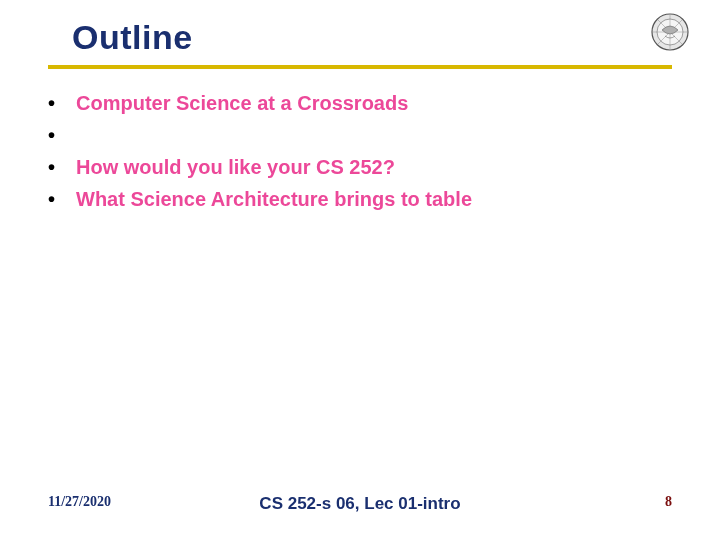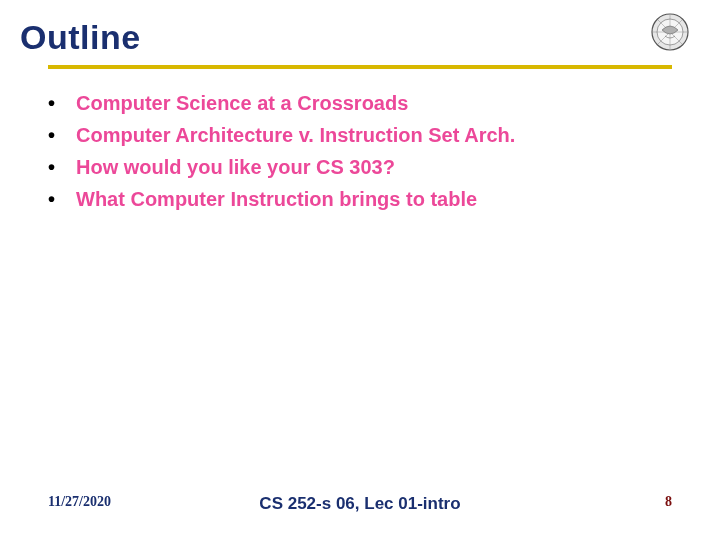--- a/index.html
+++ b/index.html
@@ -12,21 +12,21 @@
       height: 540px;
       background: #fff;
       font-family: Arial, Helvetica, sans-serif;
       position: relative;
       overflow: hidden;
     }
     .header-row {
       display: flex;
       align-items: flex-start;
       justify-content: space-between;
-      padding: 18px 30px 0 20px;
+      padding: 18px 30px 0 72px;
     }
     .title {
       color: #1a2f6f;
       font-size: 34px;
       font-weight: bold;
       letter-spacing: 0.5px;
     }
     .seal {
       width: 40px;
       height: 40px;
@@ -122,29 +122,28 @@
 </div>
 
 <div class="content">
   <ul class="bullet-list">
     <li>
       <span class="bullet-dot">•</span>
       <span class="bullet-text">Computer Science at a Crossroads</span>
     </li>
     <li>
       <span class="bullet-dot">•</span>
-      <span class="bullet-text">Computer Architecture v. Instruction Set Arch.</span>
     </li>
     <li>
       <span class="bullet-dot">•</span>
-      <span class="bullet-text">How would you like your CS 303?</span>
+      <span class="bullet-text">How would you like your CS 252?</span>
     </li>
     <li>
       <span class="bullet-dot">•</span>
-      <span class="bullet-text">What Computer Instruction brings to table</span>
+      <span class="bullet-text">What Science Architecture brings to table</span>
     </li>
   </ul>
 </div>
 
 <div class="footer">
   <span class="footer-date">11/27/2020</span>
   <span class="footer-center">CS 252-s 06, Lec 01-intro</span>
   <span class="footer-page">8</span>
 </div>
 

